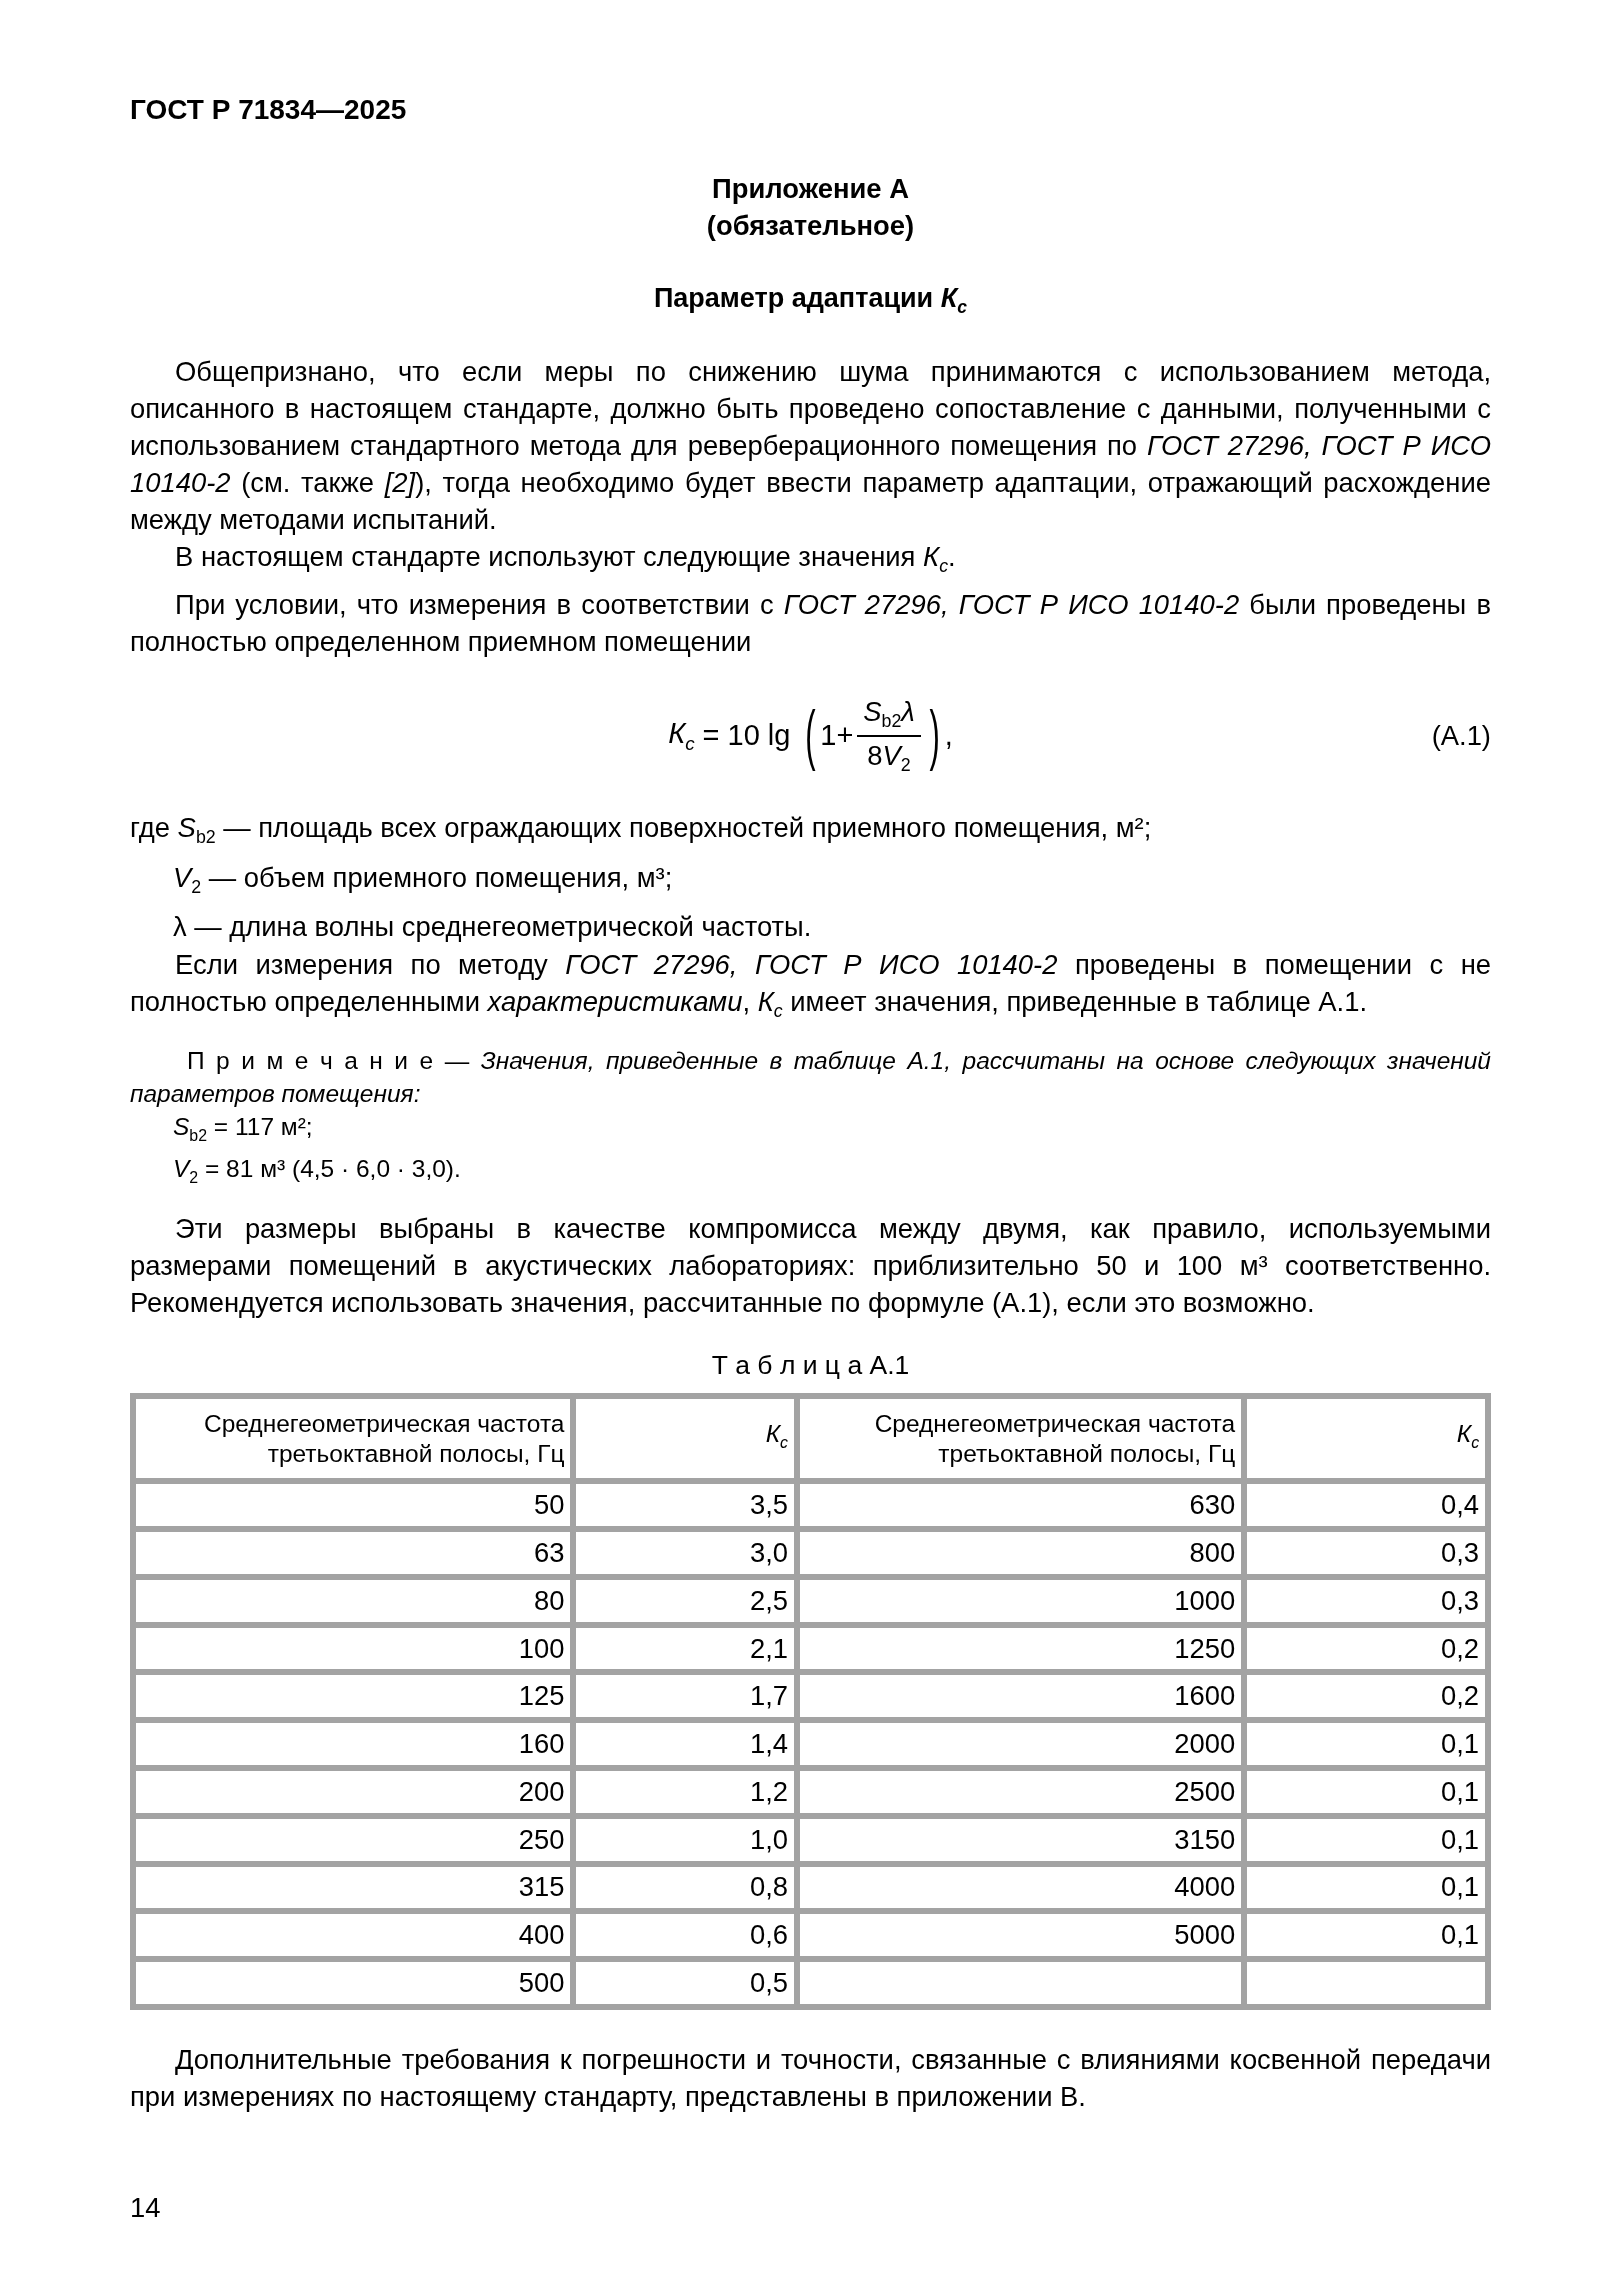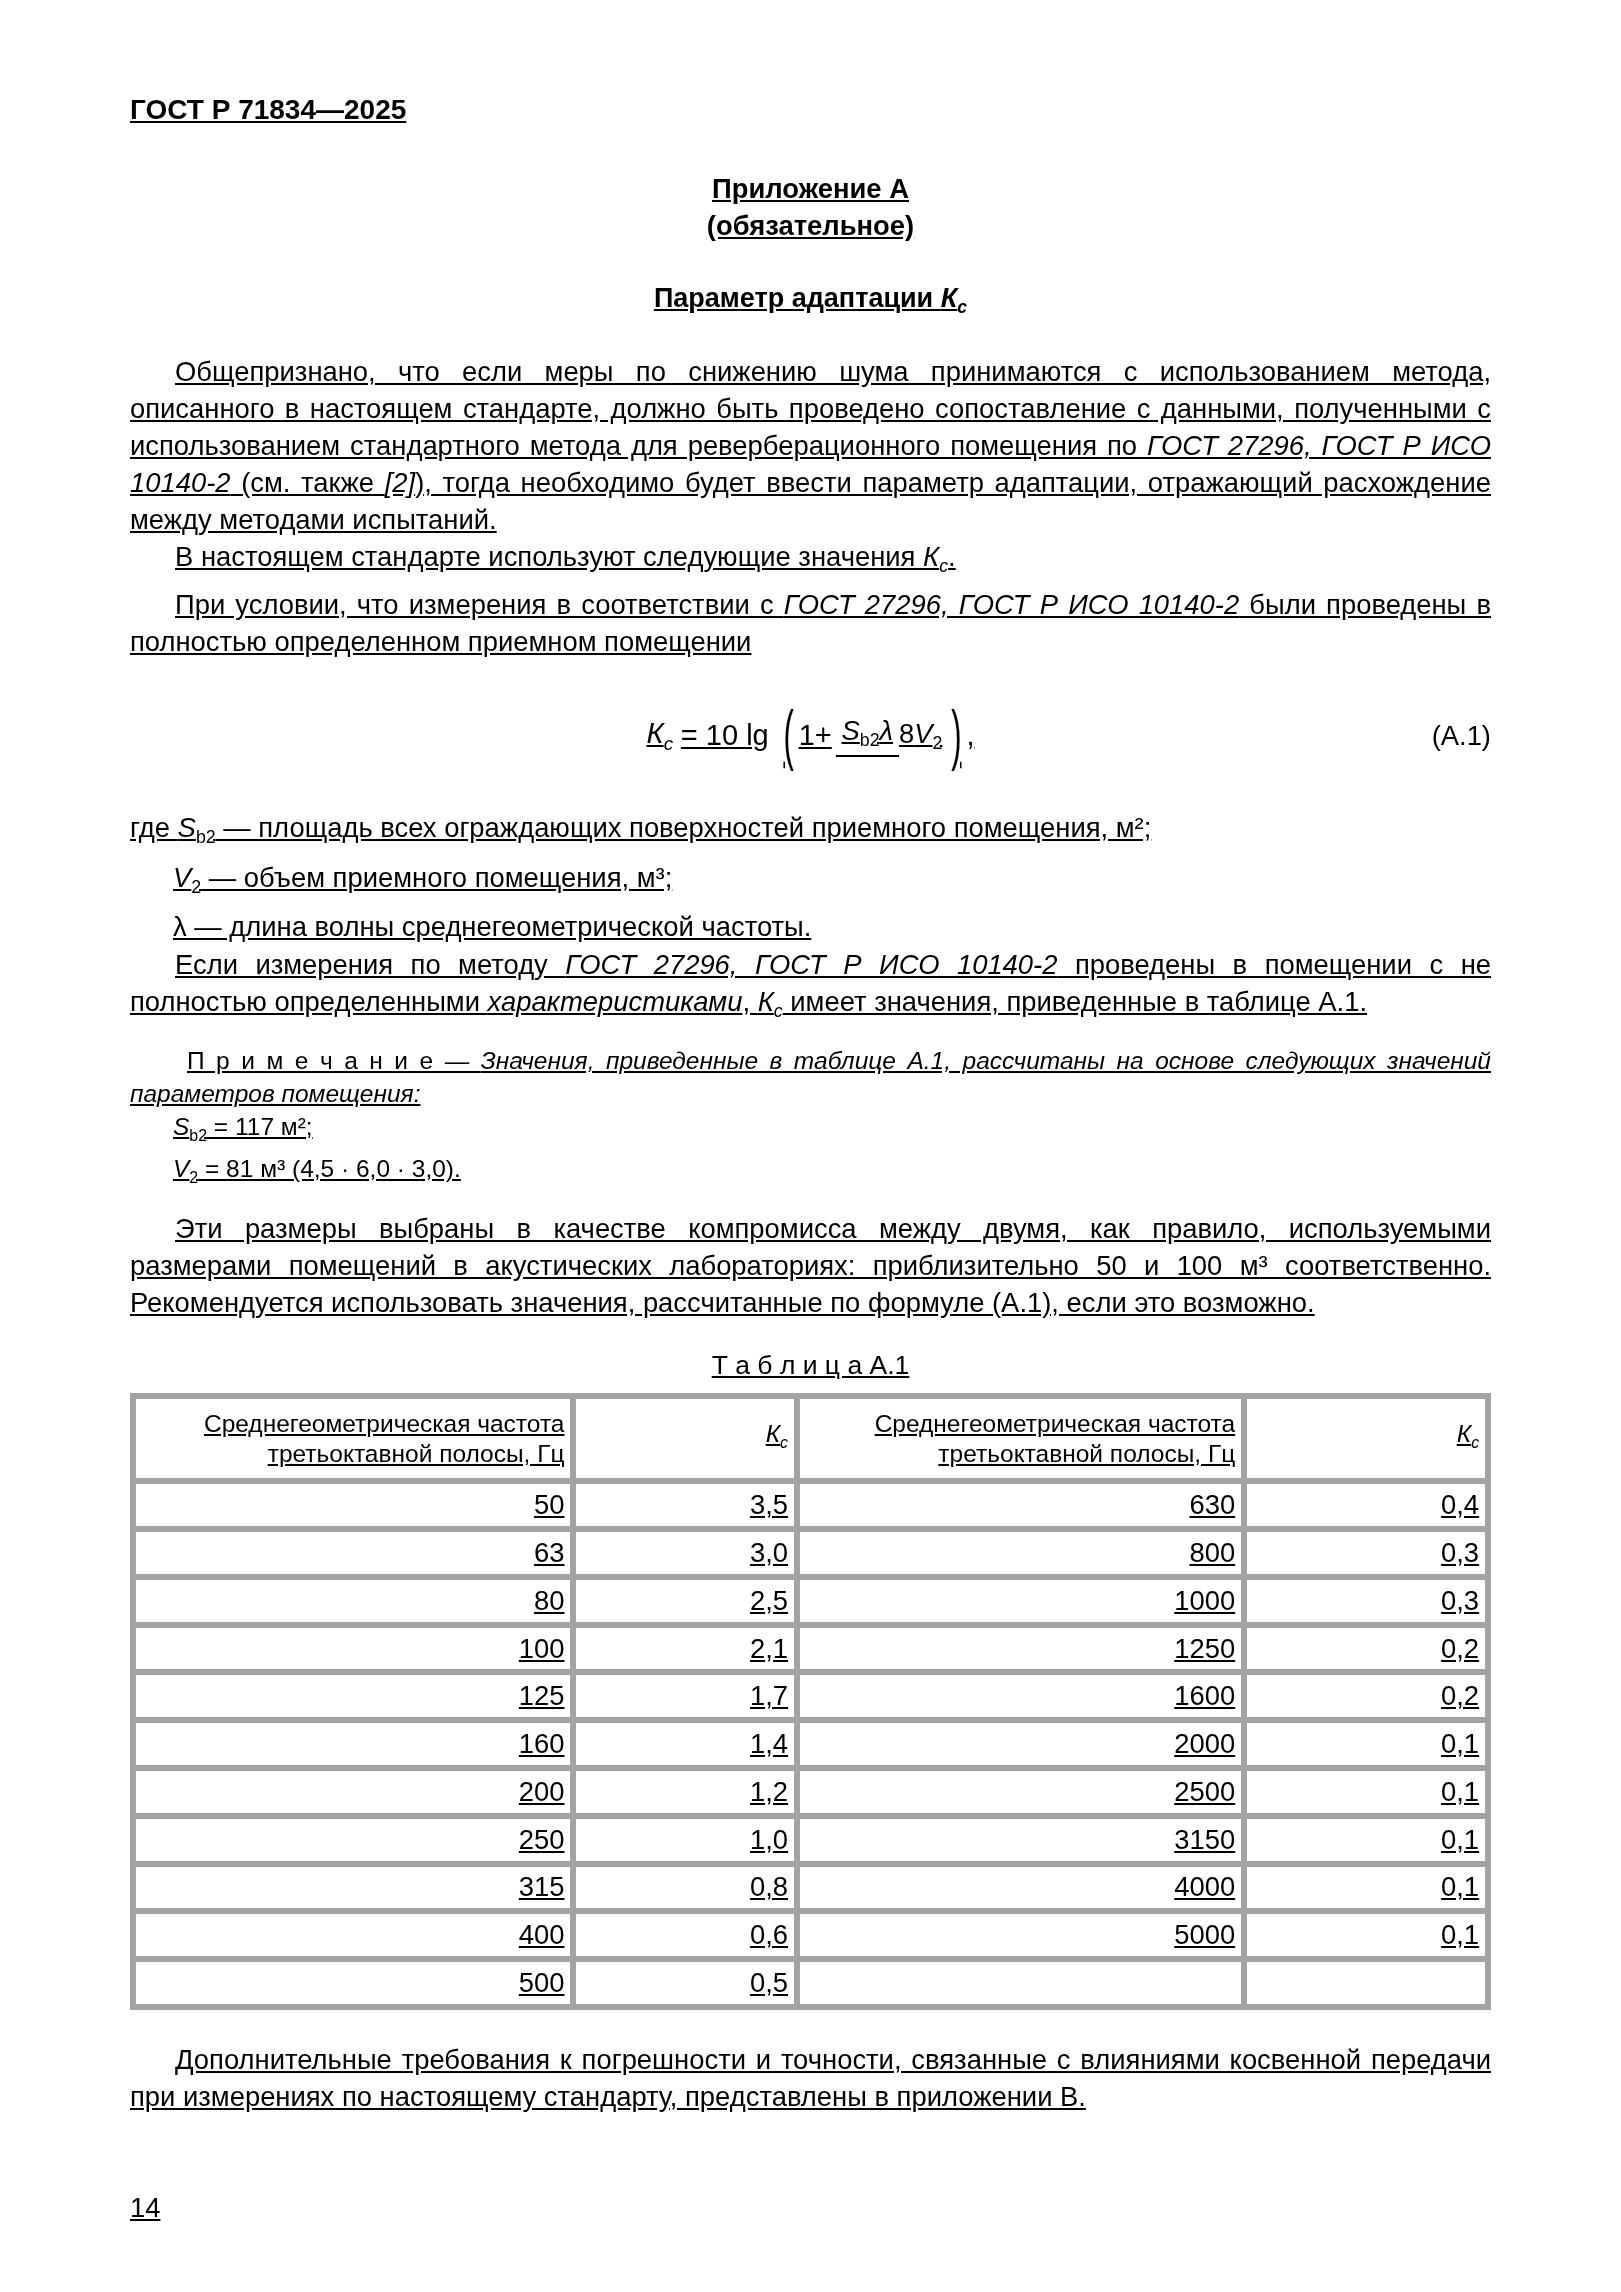--- a/index.html
+++ b/index.html
@@ -7,36 +7,35 @@
   body {
     width:1621px; height:2293px;
     font-family:"Liberation Sans", sans-serif;
     color:#000;
   }
   .page {
     width:100%; height:100%;
     padding:94px 130px 69px 130px;
     display:flex; flex-direction:column;
     background:#fff;
-    text-decoration:underline;
   }
   .doc-header { font-size:28px; font-weight:bold; margin-bottom:29px; }
   .appendix-line { text-align:center; font-size:27.4px; font-weight:bold; line-height:37px; }
   .appendix-block { margin-top:15px; }
   .main-heading { text-align:center; font-size:27px; font-weight:bold; margin:39px 0 35px 0; }
   .it { font-style:italic; }
   sub { font-size:0.65em; }
   p.body { font-size:27.4px; line-height:37px; text-align:justify; text-indent:45px; }
   
   .formula-row { position:relative; margin:29px 0 25.5px 0; display:flex; justify-content:center; align-items:center; min-height:94px; }
   .formula { display:inline-flex; align-items:center; font-size:29px; }
   .formula .lhs { margin-right:7.8px; }
   .formula .eq { margin-right:9.8px; }
   .paren { display:inline-block; font-size:31px; transform:scaleY(2.15); font-weight:300; margin:0 4.9px; }
-  .frac { display:inline-flex; flex-direction:row; text-align:center; margin:0 3.9px; font-size:27.4px; }
+  .frac { display:inline-flex; flex-direction:column; text-align:center; margin:0 3.9px; font-size:27.4px; }
   .frac .num { border-bottom:2px solid #000; padding:0 5.9px 2.9px 5.9px; }
   .frac .den { padding-top:2.9px; }
   .eq-num { position:absolute; right:0; top:50%; transform:translateY(-50%); font-size:27.4px; }
   
   .where { font-size:27.4px; line-height:39px; }
   .where-line { padding-left:43px; }
   .where-line.first { padding-left:0; }
   
   .note { font-size:24.5px; line-height:33px; margin-top:13.7px; text-align:justify; }
   .note .note-first { text-indent:57px; }

